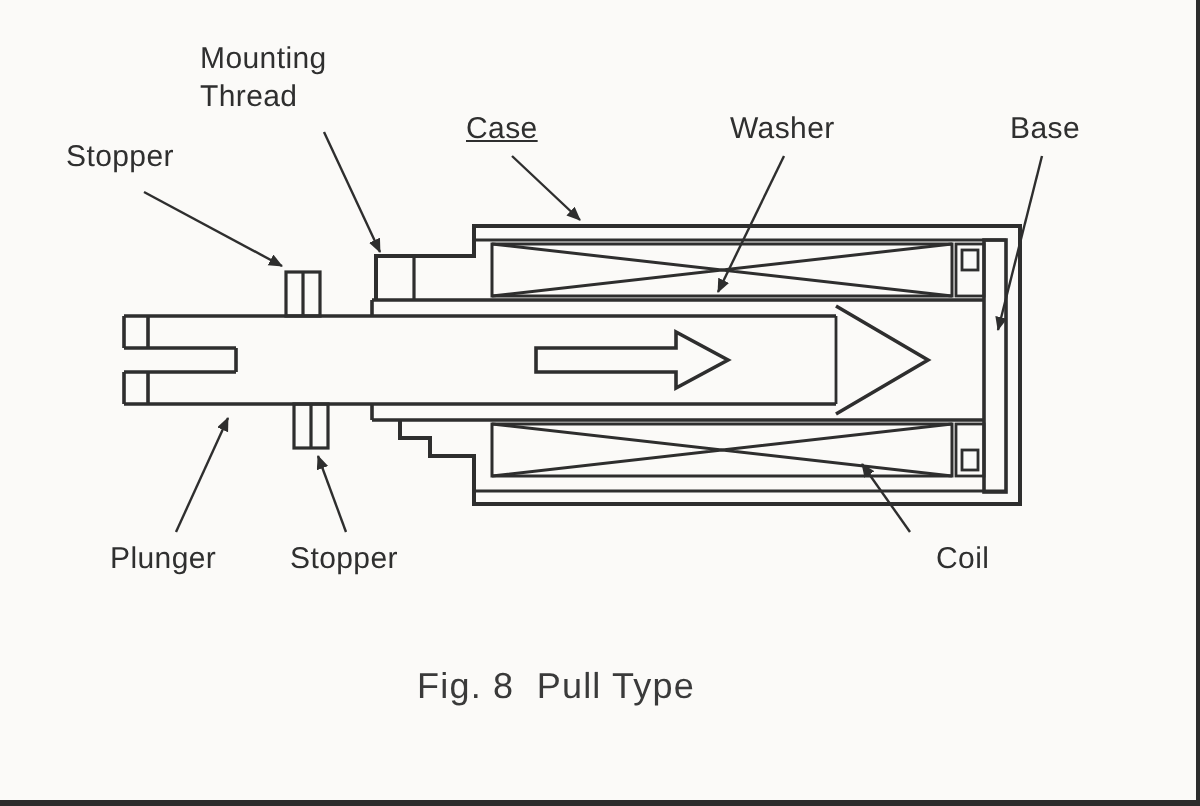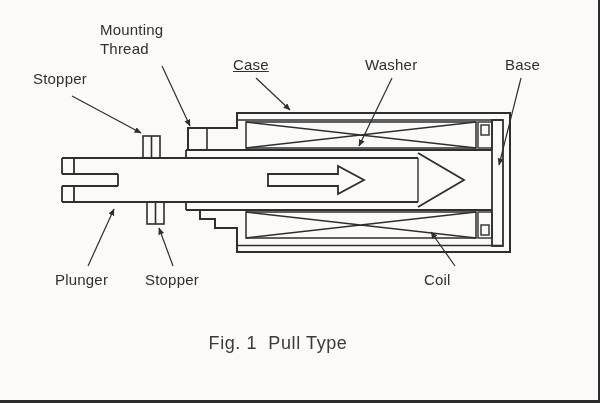--- a/index.html
+++ b/index.html
@@ -99,17 +99,17 @@
   <div class="label" style="left:233px;top:56px;text-decoration:underline;">Case</div>
 
   <div class="label" style="left:365px;top:56px;">Washer</div>
 
   <div class="label" style="left:505px;top:56px;">Base</div>
 
   <div class="label" style="left:55px;top:271px;">Plunger</div>
 
   <div class="label" style="left:145px;top:271px;">Stopper</div>
 
-  <div class="label" style="left:424px;top:271px;">Coil</div>
+  <div class="label" style="left:468px;top:271px;">Coil</div>
 
-  <div class="caption">Fig. 1  Pull Type</div>
+  <div class="caption">Fig. 8  Pull Type</div>
 
 </div>
 
 </body></html>

